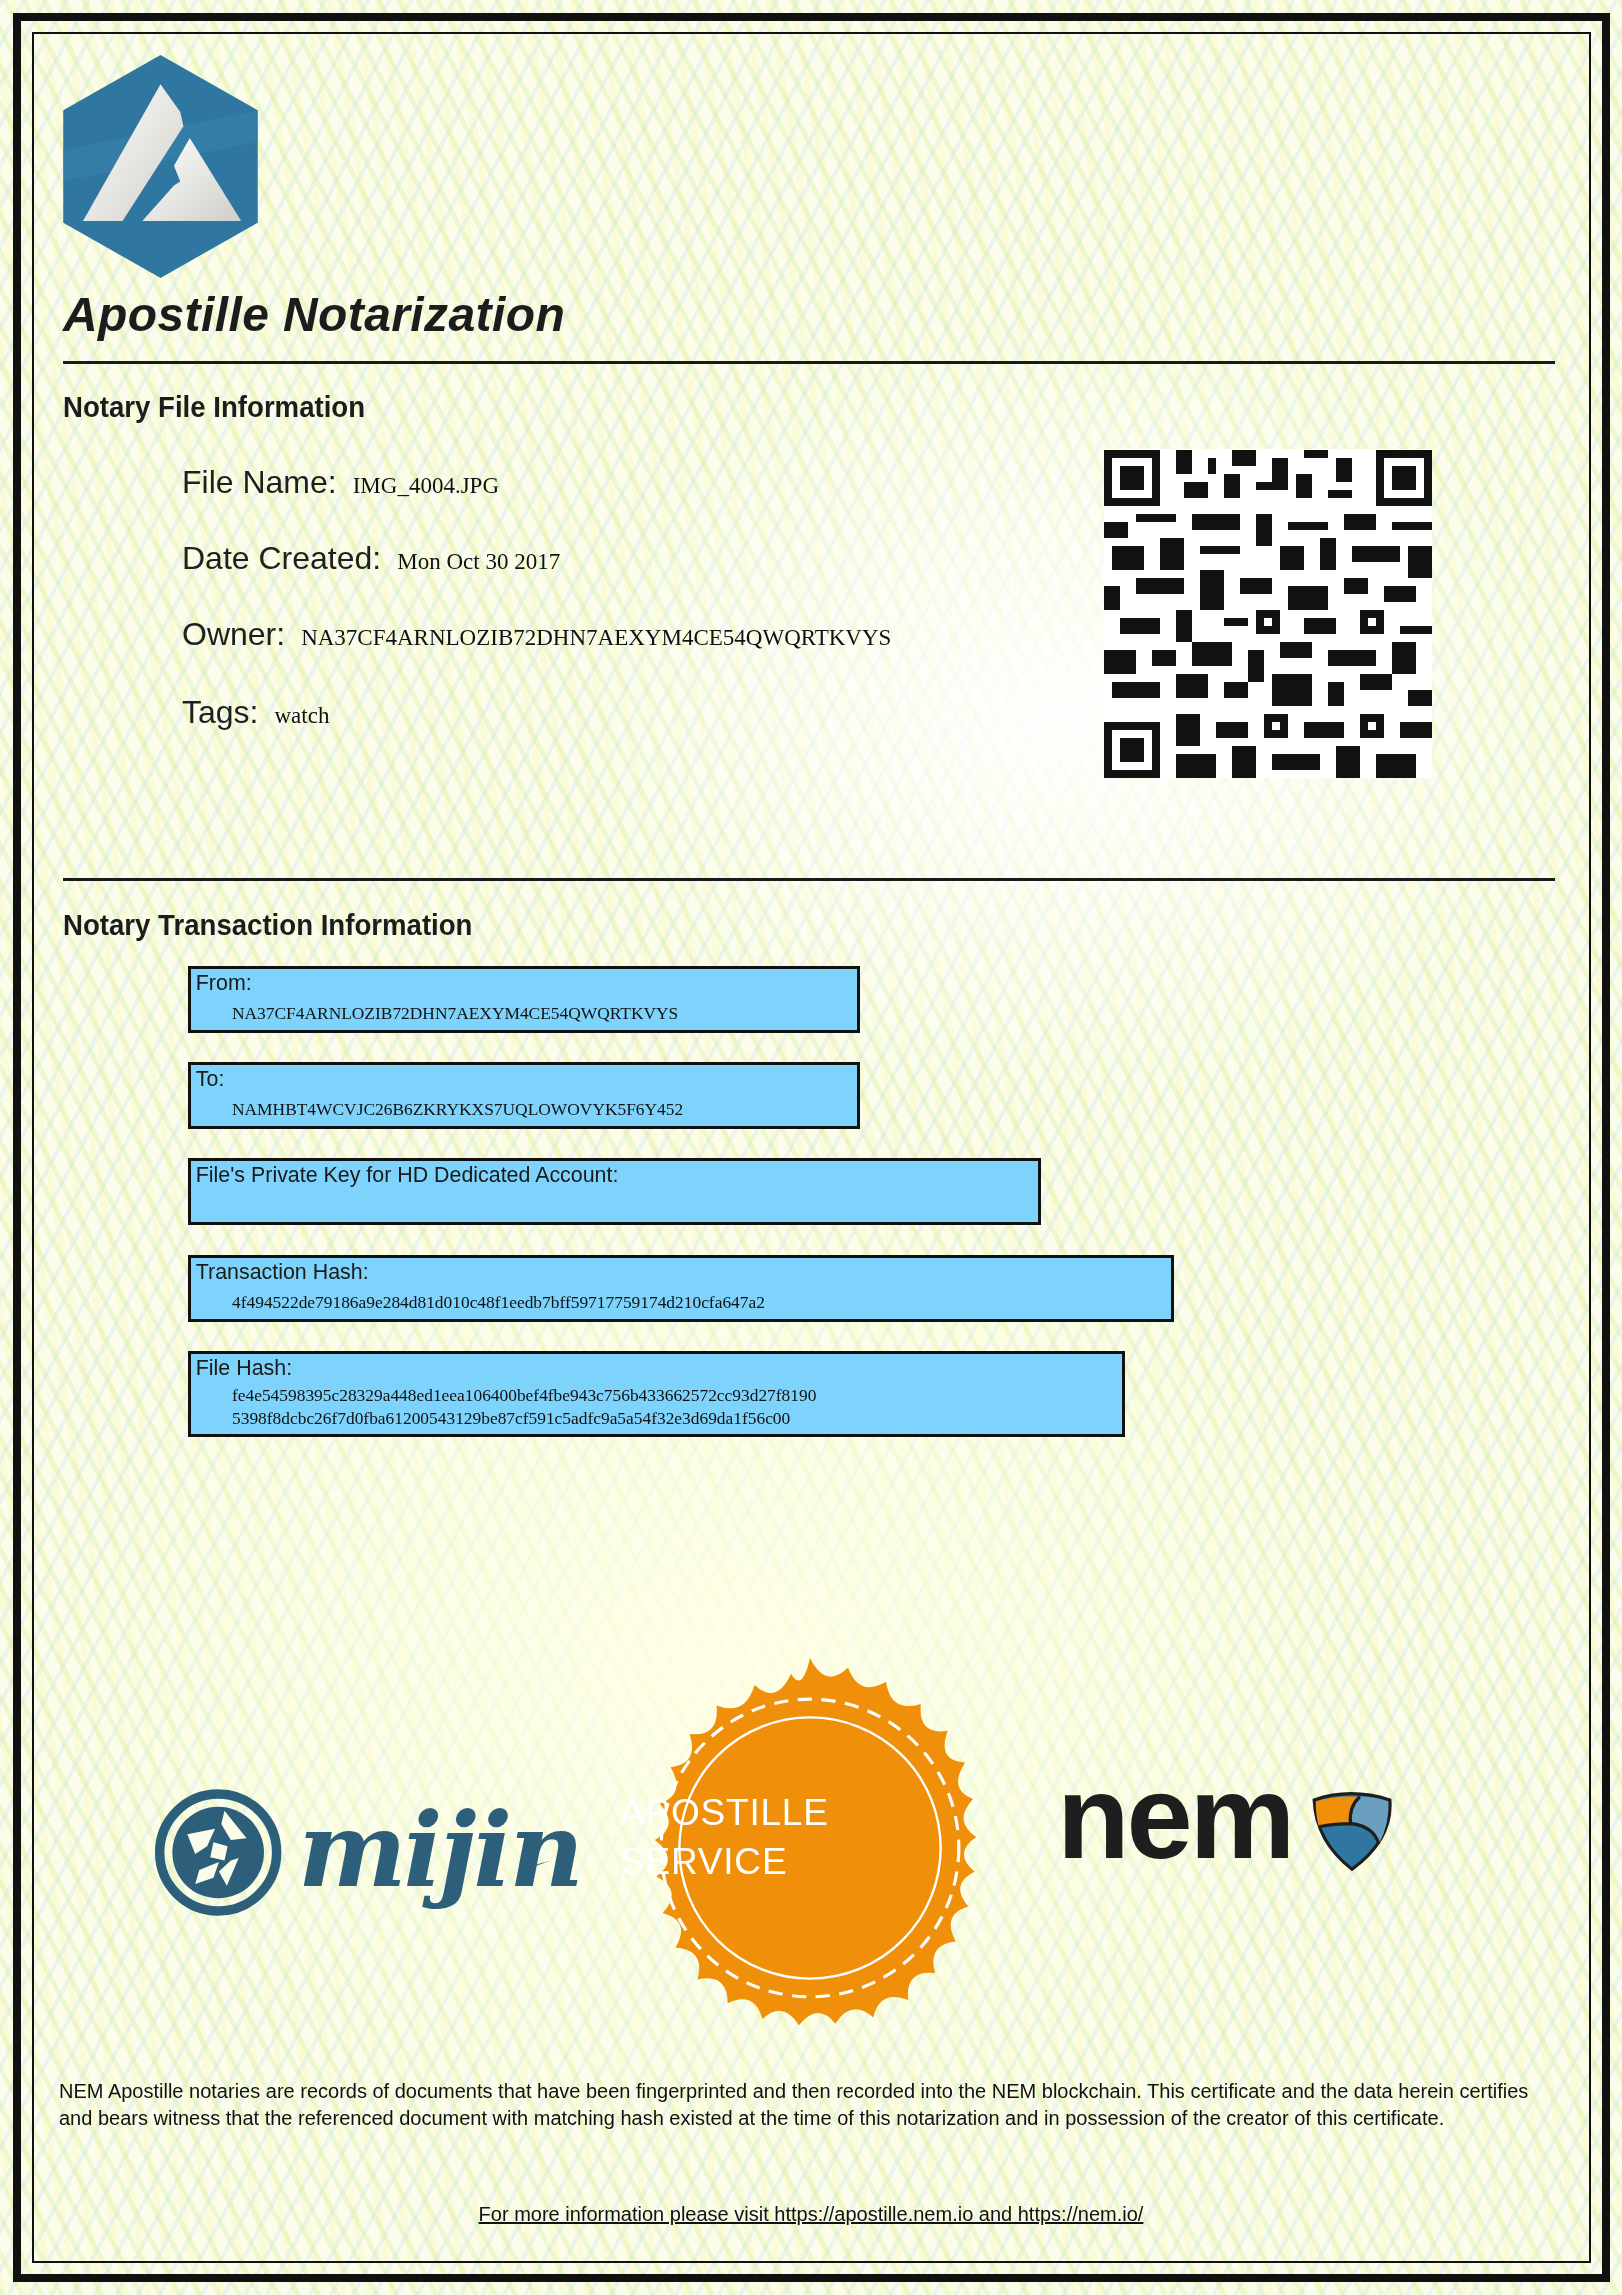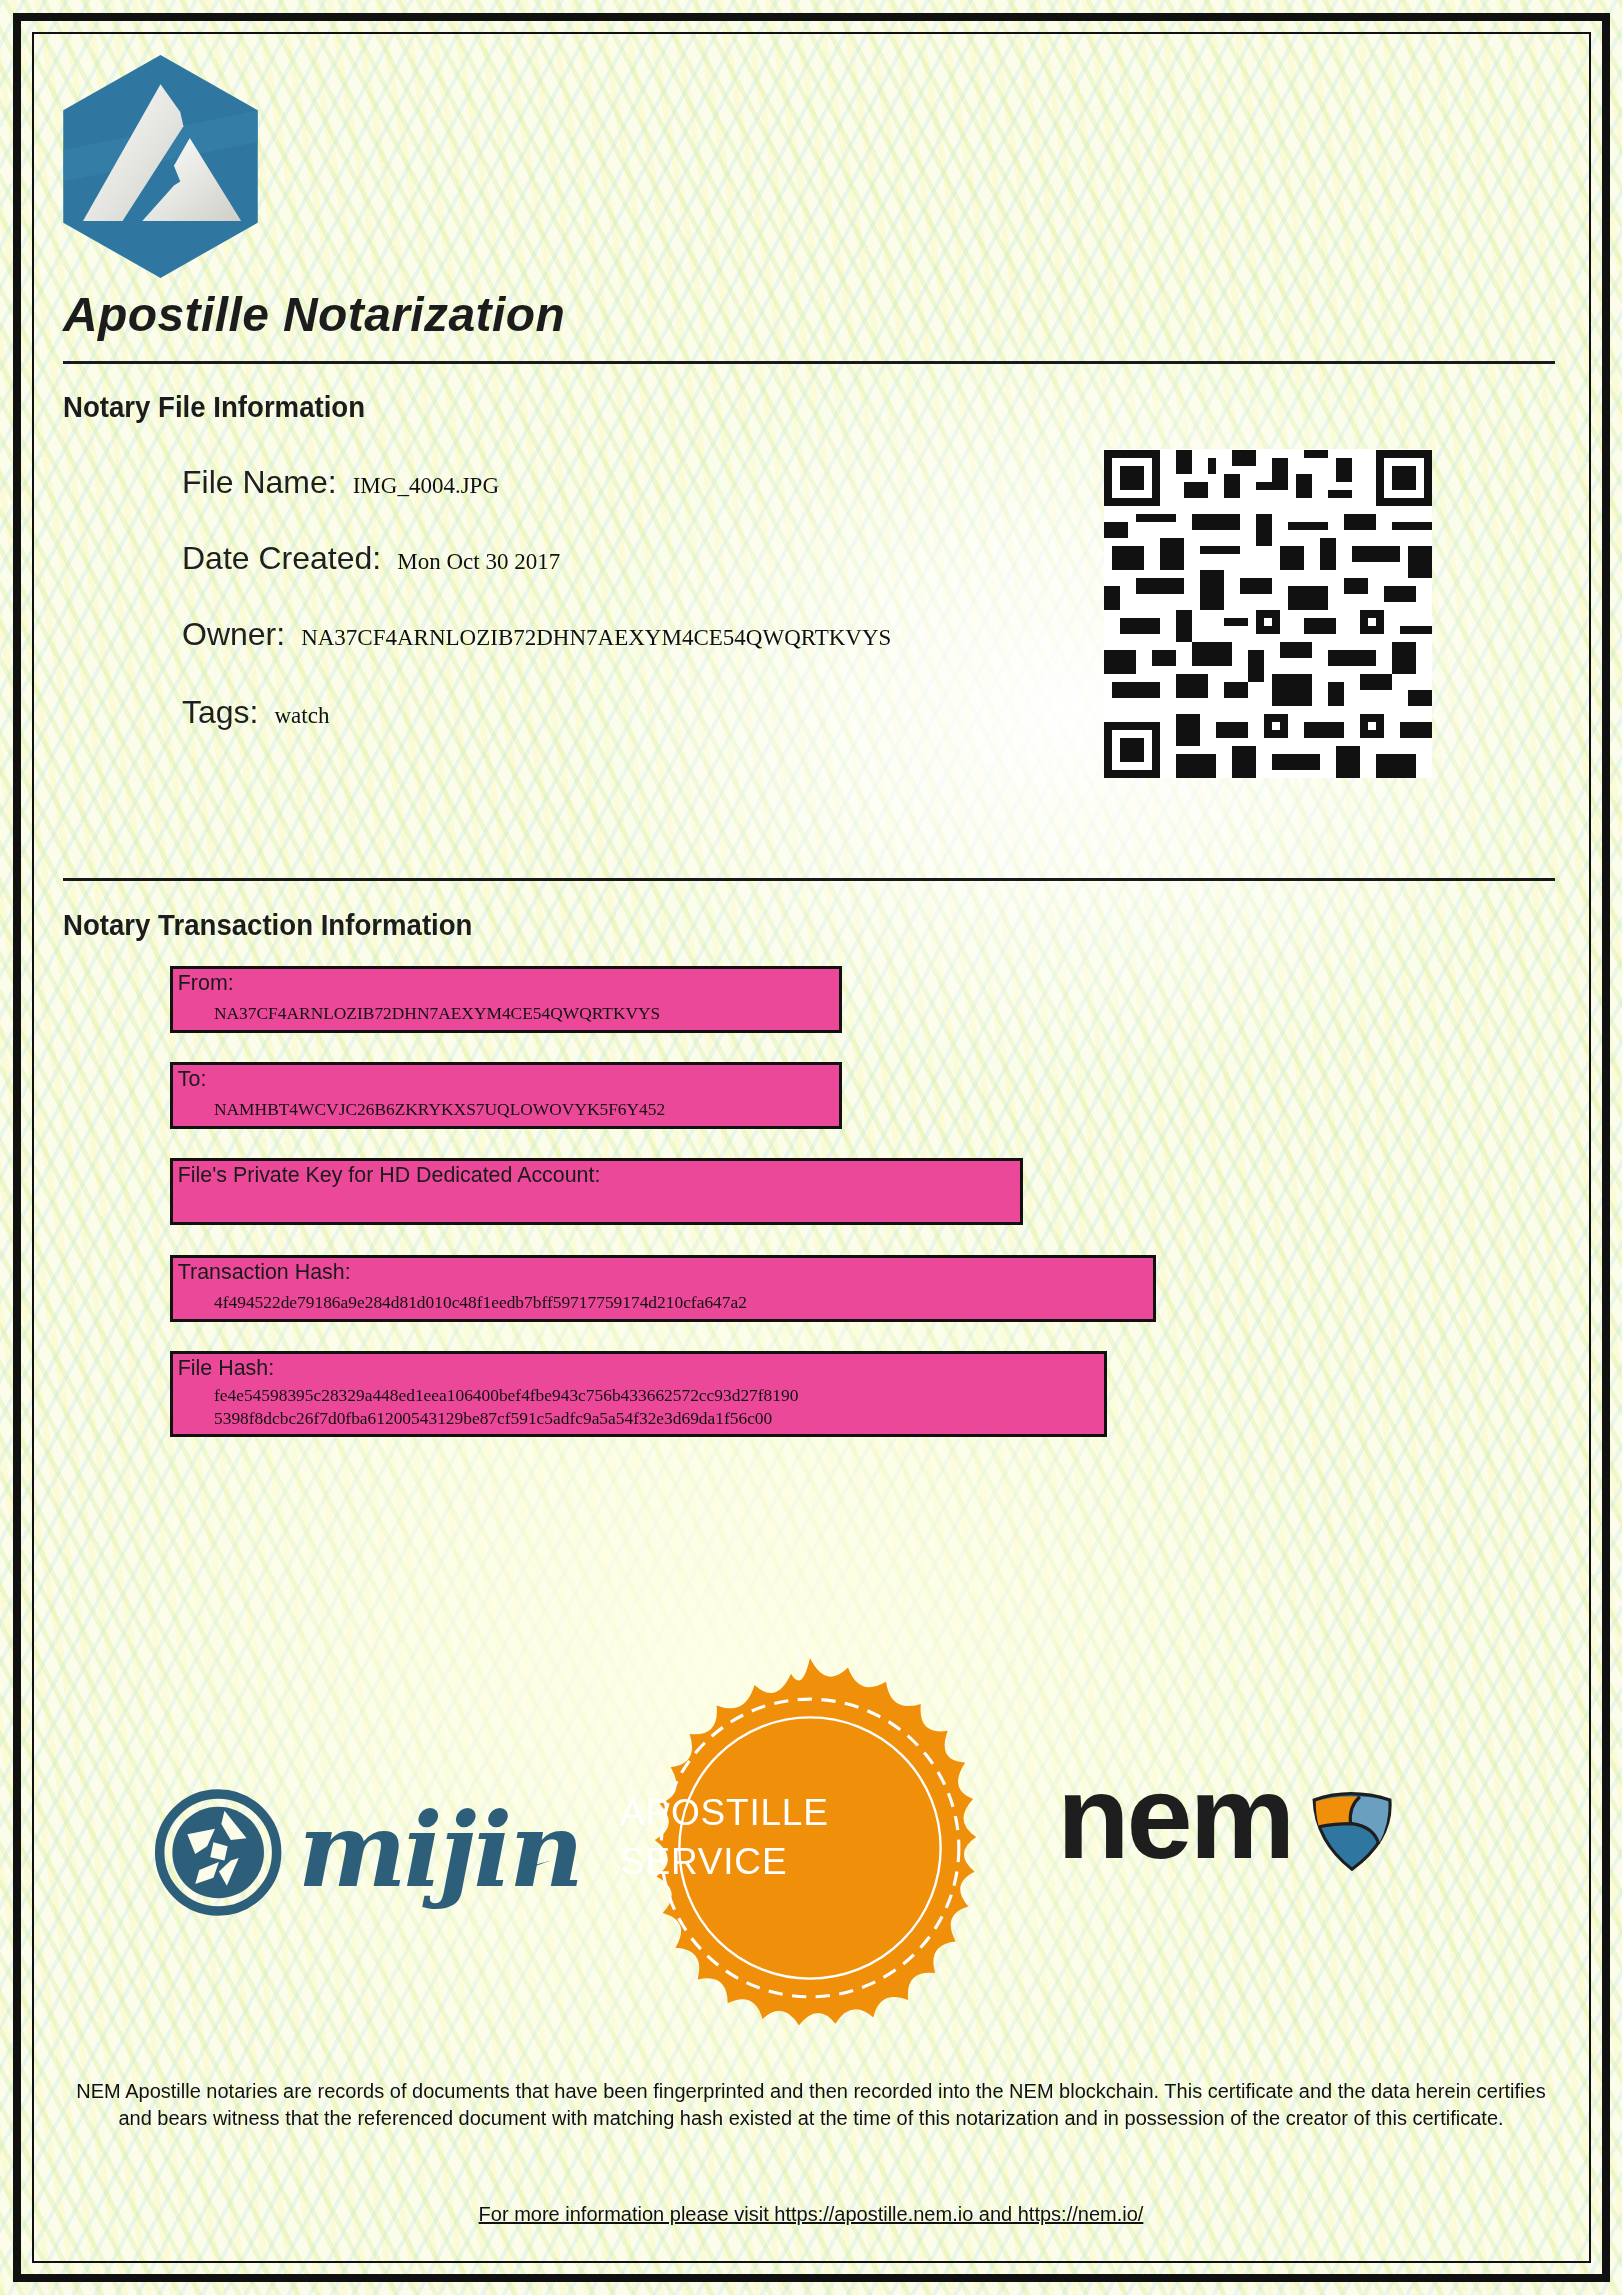--- a/index.html
+++ b/index.html
@@ -33,40 +33,40 @@
   .rule { position: absolute; left: 63px; width: 1492px; height: 3.2px; background: #1a1a1a; }
   .section-heading {
     position: absolute; left: 63px; font-size: 30px; font-weight: bold; color: #1c1c1c;
     transform: scaleX(0.92); transform-origin: left;
   }
   .field-row { position: absolute; left: 182px; display: flex; align-items: baseline; white-space: nowrap; }
   .field-label { font-size: 32px; color: #1f1f1f; transform-origin: left; }
   .field-value { font-family: "Liberation Serif", serif; font-size: 23px; margin-left: 16px; color: #111; }
   .qr { position: absolute; left: 1104px; top: 449px; width: 328px; height: 329px; background: #fff; }
   .tx-box {
-    position: absolute; left: 170px; background: #ec4899; border: 3.2px solid #111; text-decoration: underline;
+    position: absolute; left: 188px; background: #7dd3fc; border: 3.2px solid #111; text-decoration: underline;
   }
   .tx-label { position: absolute; left: 4.8px; top: 1.6px; font-size: 21.4px; color: #1a1a1a; }
   .tx-value {
     position: absolute; left: 41px; top: 32px;
     font-family: "Liberation Serif", serif; font-size: 17.4px; color: #111; white-space: nowrap; line-height: 24px;
   }
   .seal { position: absolute; left: 620px; top: 1658px; width: 380px; height: 380px; }
   .seal-text {
     position: absolute; left: 620px; width: 380px; text-align: left; color: #fff;
     font-size: 37px; letter-spacing: 0.8px;
   }
   .mijin { position: absolute; left: 151px; top: 1783px; width: 444px; height: 158px; }
   .nem-text {
     position: absolute; left: 1057px; top: 1757px; font-size: 119px; font-weight: bold;
     color: #1e1e1e; letter-spacing: -3.2px; line-height: 1;
   }
   .nem-shield { position: absolute; left: 1311px; top: 1792px; width: 82px; height: 79px; }
   .footer-note {
-    position: absolute; left: 71px; width: 1480px; top: 2078px; text-align: center;
+    position: absolute; left: 59px; width: 1480px; top: 2078px; 
     font-size: 20px; line-height: 27px; color: #111;
   }
   .footer-link {
     position: absolute; left: 71px; width: 1480px; top: 2203px; text-align: center;
     font-size: 20px; color: #111; text-decoration: underline;
   }
 </style>
 </head>
 <body>
 

